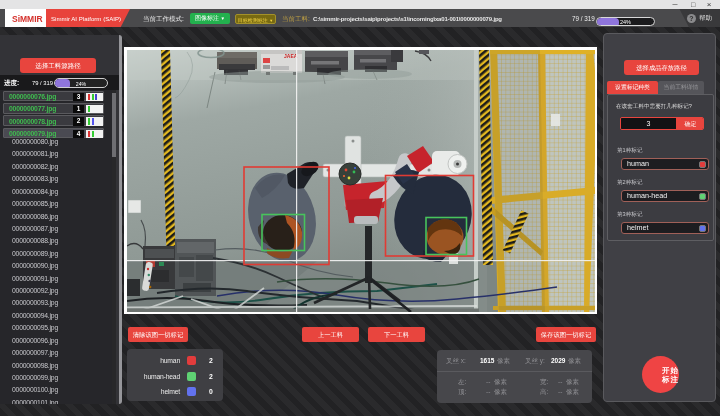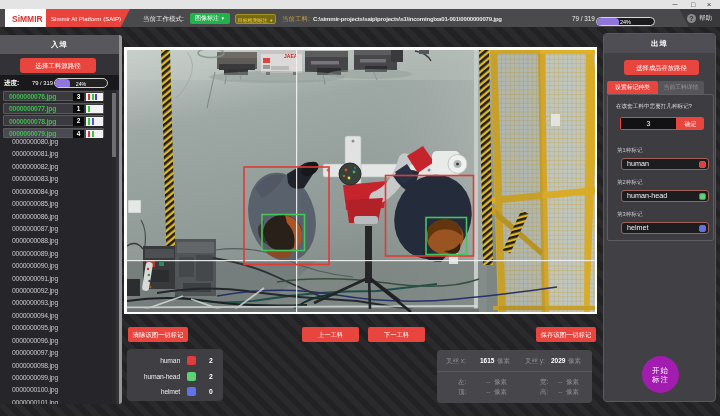--- a/index.html
+++ b/index.html
@@ -67,21 +67,21 @@
 .tab1{position:absolute;left:3px;top:47px;width:51px;height:13px;background:#e8453e;border-radius:2px 2px 0 0;color:#fff;font-size:5.8px;text-align:center;line-height:13px;white-space:nowrap}
 .tab2{position:absolute;left:54px;top:47px;width:46px;height:13px;background:#55555a;border-radius:2px 2px 0 0;color:#98989c;font-size:5.8px;text-align:center;line-height:13px;white-space:nowrap}
 #rform{position:absolute;left:3px;top:60px;width:107px;height:147px;border:1px solid #5e5e62;border-radius:2px;background:#3c3c41}
 #rform .q{position:absolute;left:8px;top:8px;font-size:5.6px;color:#ddd;white-space:nowrap}
 #qrow{position:absolute;left:12px;top:21.5px;width:84px;height:13px;border:1px solid #e8453e;border-radius:2px;overflow:hidden}
 #qrow .inp{position:absolute;left:0;top:0;width:55px;height:100%;background:#121214;color:#fff;font-size:7px;text-align:center;line-height:12px}
 #qrow .ok{position:absolute;left:55px;top:0;width:29px;height:100%;background:#e8453e;color:#fff;font-size:6px;text-align:center;line-height:12px;white-space:nowrap}
 .klab{position:absolute;left:9px;font-size:5.6px;color:#c8c8cc;white-space:nowrap}
 .kinp{position:absolute;left:13px;width:88px;height:12px;background:#1d1d20;border:1px solid #a06058;border-radius:3px;color:#f2f2f2;font-size:7.2px;line-height:10.8px;padding-left:5px}
 .kinp .sw{position:absolute;right:2px;top:1.8px;width:7.5px;height:7.5px;border-radius:2px;border:1px solid #777}
-#gobtn{position:absolute;left:38px;top:322px;width:37px;height:37px;border-radius:50%;background:#a21caf;color:#fff;font-size:7.5px;font-weight:normal;text-align:center;line-height:9px;padding-top:10px;letter-spacing:1px}
+#gobtn{position:absolute;left:38px;top:322px;width:37px;height:37px;border-radius:50%;background:#ef4444;color:#fff;font-size:7.5px;font-weight:bold;text-align:right;line-height:9px;padding-top:10px;letter-spacing:1px}
 </style></head>
 <body>
 <div class="abs" id="osbar">
  <div class="wc" style="left:668px">─</div>
  <div class="wc" style="left:686px">□</div>
  <div class="wc" style="left:702px;font-size:8px">×</div>
 </div>
 <div class="abs" id="appbar">
  <div id="logo">
       <span>SiMMIR</span>
@@ -98,21 +98,20 @@
  <div id="tb-pill">
       <div class="fill"></div>
       <div class="pct">24%</div>
     </div>
  <div id="helpzone">
       <div class="q">?</div>
       <div class="t">帮助</div>
     </div>
 </div>
 <div class="abs" id="lpanel">
- <div class="hdr">入埠</div>
  <div id="lbtn">选择工料源路径</div>
  <div id="lprog">
       <span class="lab">进度:</span>
       <span class="num">79 / 319</span>
   <div class="pill">
         <div class="fill"></div>
         <div class="pct">24%</div>
       </div>
     </div>
  <div id="flist">
@@ -399,21 +398,20 @@
     <span class="g" style="left:121px;top:28px">--</span>
     <span class="g" style="left:129px;top:28px">像素</span>
  <span class="g" style="left:21px;top:38px">顶:</span>
     <span class="g" style="left:49px;top:38px">--</span>
     <span class="g" style="left:57px;top:38px">像素</span>
  <span class="g" style="left:103px;top:38px">高:</span>
     <span class="g" style="left:121px;top:38px">--</span>
     <span class="g" style="left:129px;top:38px">像素</span>
 </div>
 <div class="abs" id="rpanel">
- <div class="hdr">出埠</div>
  <div id="rbtn1">选择成品存放路径</div>
  <div class="tab1">设置标记种类</div>
  <div class="tab2">当前工料详情</div>
  <div id="rform">
   <div class="q">在该套工料中需要打几种标记?</div>
   <div id="qrow">
         <div class="inp">3</div>
         <div class="ok">确定</div>
       </div>
   <span class="klab" style="top:51.5px">第1种标记</span>

